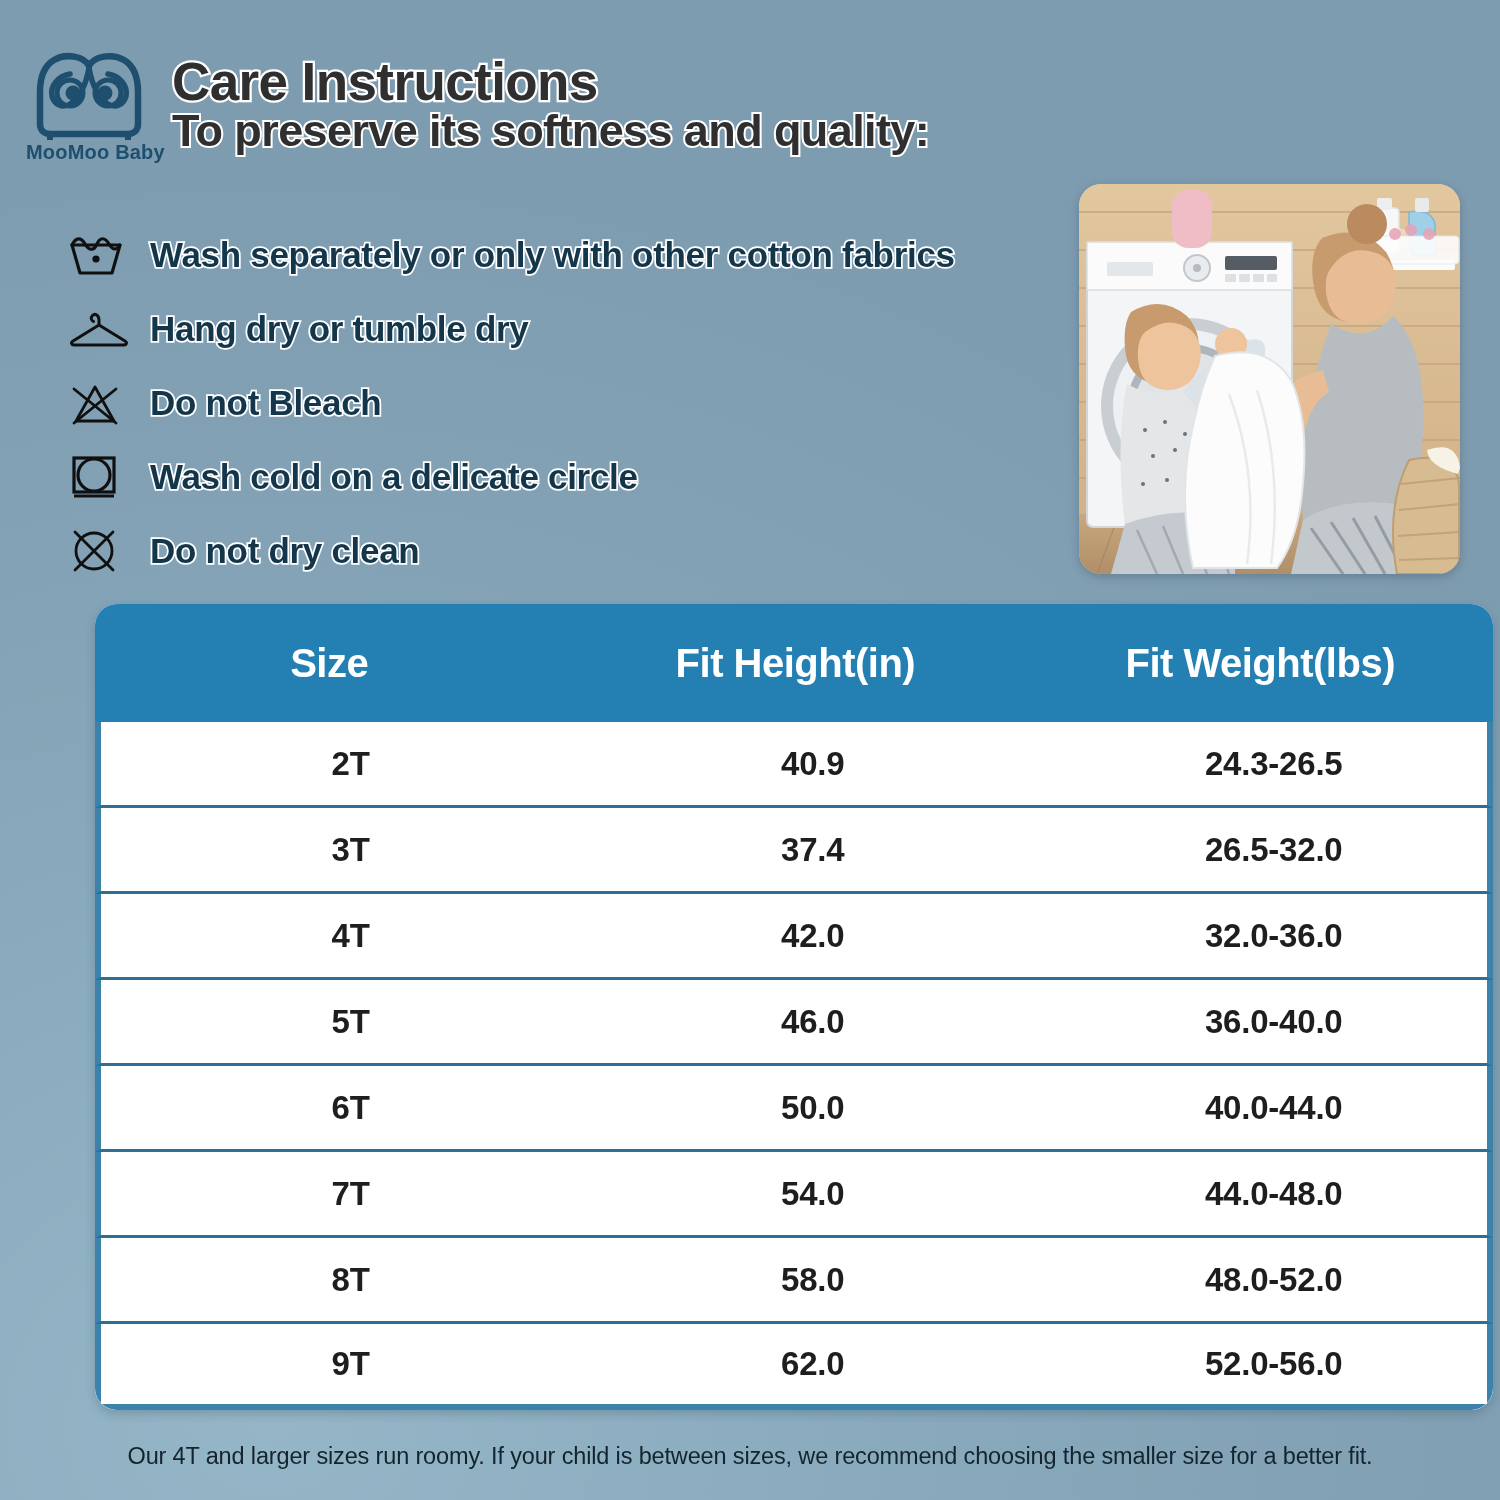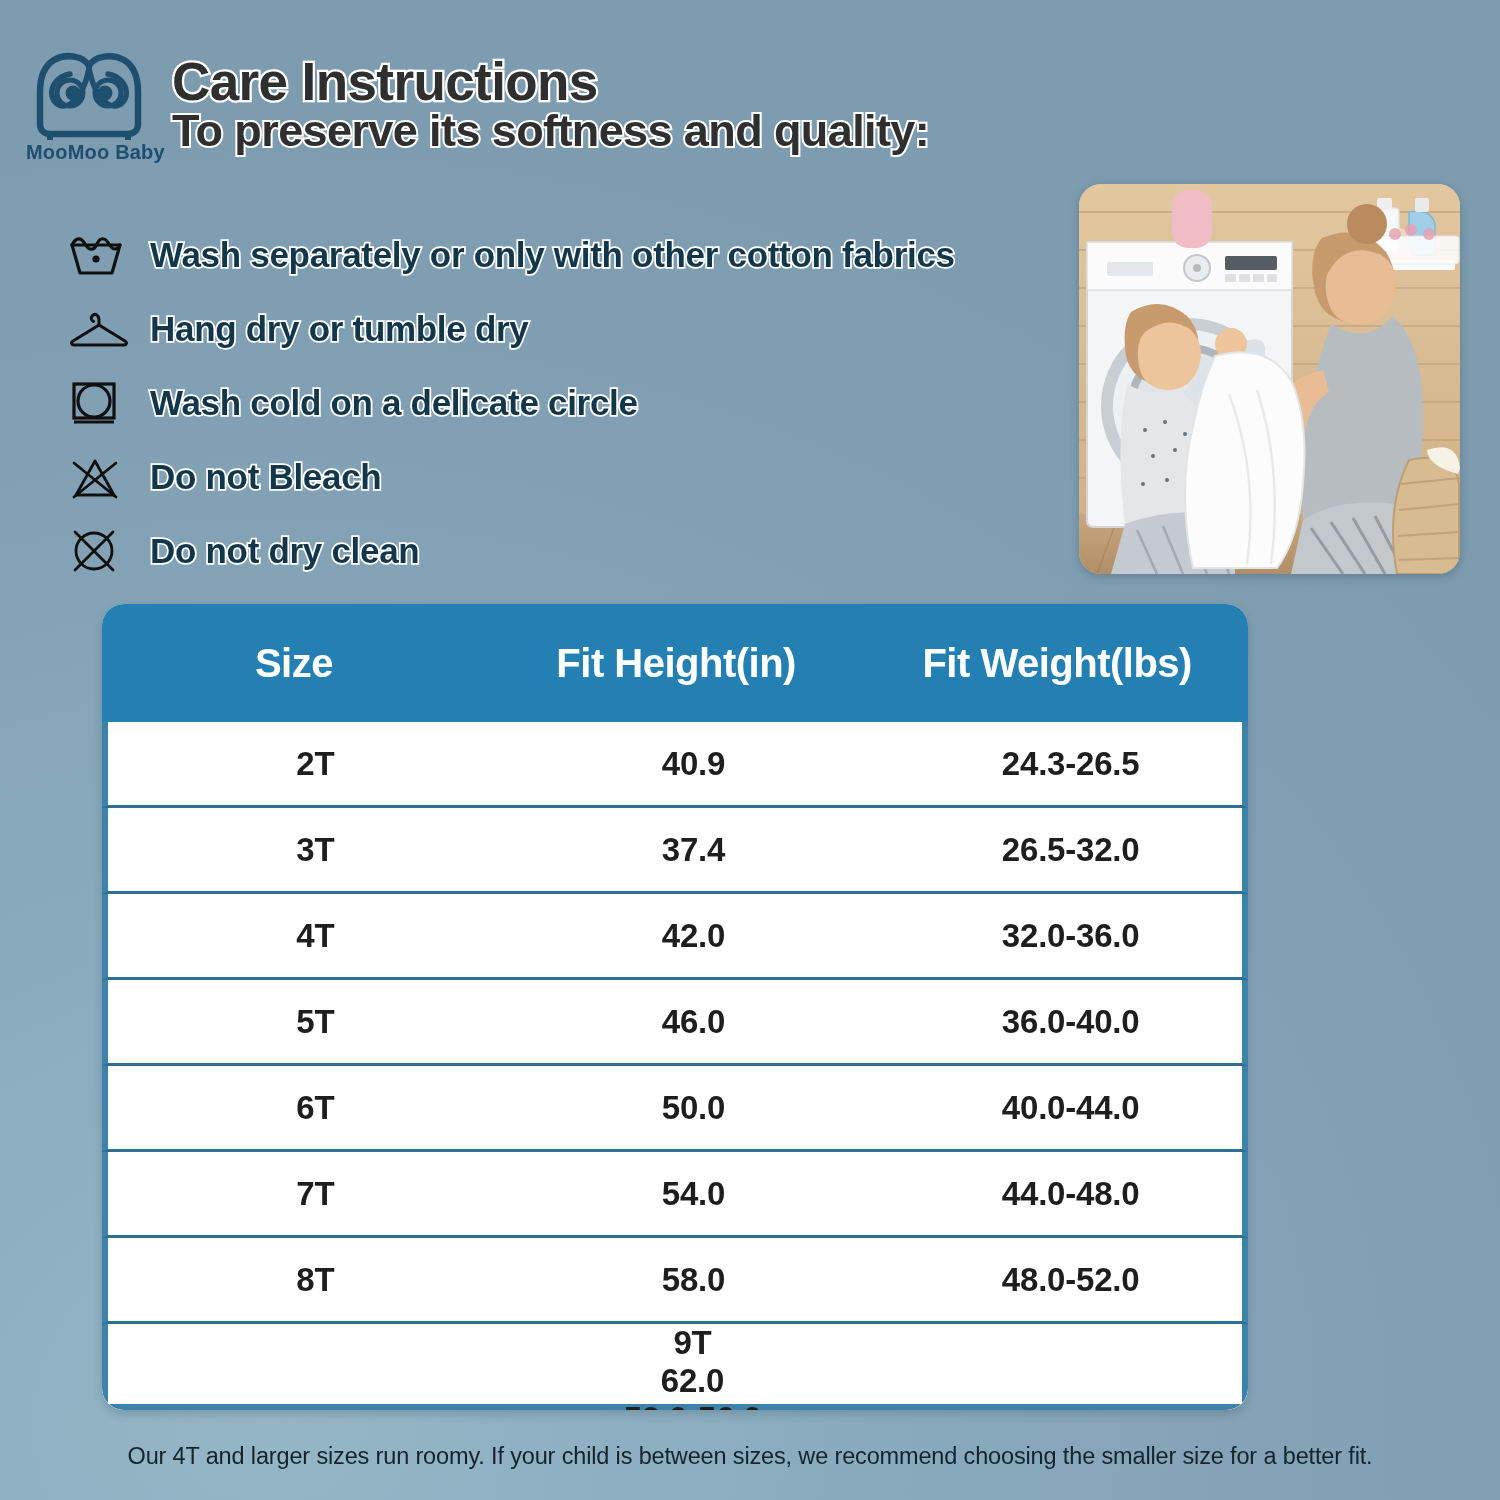--- a/index.html
+++ b/index.html
@@ -118,23 +118,23 @@
     border-radius: 22px;
     overflow: hidden;
     background: #d9cfc2;
     box-shadow: 0 3px 10px rgba(20,45,65,0.25);
   }
   .photo-card svg { display: block; width: 100%; height: 100%; }
 
   
   .size-table {
     position: absolute;
-    left: 102px;
+    left: 95px;
     top: 604px;
-    width: 1146px;
+    width: 1398px;
     border-radius: 22px;
     overflow: hidden;
     background: #ffffff;
     box-shadow: 0 4px 10px rgba(25,55,75,0.22);
   }
   .thead {
     display: flex;
     background: #2480b3;
     height: 118px;
     align-items: center;
@@ -150,21 +150,21 @@
   .tbody { background: #ffffff; }
   .trow {
     display: flex;
     align-items: center;
     height: 86px;
     border-bottom: 3px solid #2f6f96;
     border-left: 6px solid #3d82ab;
     border-right: 6px solid #3d82ab;
     background: #ffffff;
   }
-  .trow:last-child { border-bottom: 6px solid #3d82ab; flex-direction: column; }
+  .trow:last-child { border-bottom: 6px solid #3d82ab; }
   .trow .cell {
     font-size: 33px;
     font-weight: bold;
     color: #1e1e1e;
     text-align: center;
     letter-spacing: -0.2px;
     margin-left: 35px;
   }
   .col-size   { width: 33.5%; }
   .col-height { width: 33.2%; }
@@ -229,38 +229,38 @@
         <svg width="62" height="44" viewBox="0 0 62 44">
           <path d="M31 18 L31 13 C31 8, 27 6, 24.5 8.5 C22.5 10.5, 23 13.5, 25.5 14.5" fill="none" stroke="#101010" stroke-width="3" stroke-linecap="round"></path>
           <path d="M31 18 L5 34 C2.5 35.5, 3.5 38 6 38 L56 38 C58.5 38, 59.5 35.5, 57 34 Z" fill="none" stroke="#101010" stroke-width="3" stroke-linejoin="round"></path>
         </svg>
       </span>
       <span class="care-text">Hang dry or tumble dry</span>
     </div>
 
     <div class="care-row">
       <span class="care-icon">
+        <svg width="54" height="48" viewBox="0 0 54 48">
+          <path d="M27 8 L46 42 L8 42 Z" fill="none" stroke="#101010" stroke-width="2.8" stroke-linejoin="round"></path>
+          <line x1="6" y1="10" x2="48" y2="44" stroke="#101010" stroke-width="2.8" stroke-linecap="round"></line>
+          <line x1="48" y1="10" x2="6" y2="44" stroke="#101010" stroke-width="2.8" stroke-linecap="round"></line>
+        </svg>
+      </span>
+      <span class="care-text">Do not Bleach</span>
+    </div>
+
+    <div class="care-row">
+      <span class="care-icon">
         <svg width="52" height="52" viewBox="0 0 52 52">
           <rect x="6" y="7" width="40" height="34" fill="none" stroke="#101010" stroke-width="3.2"></rect>
           <circle cx="26" cy="24" r="16" fill="none" stroke="#101010" stroke-width="3.2"></circle>
           <line x1="6" y1="45" x2="46" y2="45" stroke="#101010" stroke-width="3.2"></line>
         </svg>
       </span>
       <span class="care-text">Wash cold on a delicate circle</span>
-    </div>
-
-    <div class="care-row">
-      <span class="care-icon">
-        <svg width="54" height="48" viewBox="0 0 54 48">
-          <path d="M27 8 L46 42 L8 42 Z" fill="none" stroke="#101010" stroke-width="2.8" stroke-linejoin="round"></path>
-          <line x1="6" y1="10" x2="48" y2="44" stroke="#101010" stroke-width="2.8" stroke-linecap="round"></line>
-          <line x1="48" y1="10" x2="6" y2="44" stroke="#101010" stroke-width="2.8" stroke-linecap="round"></line>
-        </svg>
-      </span>
-      <span class="care-text">Do not Bleach</span>
     </div>
 
     <div class="care-row">
       <span class="care-icon">
         <svg width="52" height="52" viewBox="0 0 52 52">
           <circle cx="26" cy="26" r="18" fill="none" stroke="#101010" stroke-width="2.8"></circle>
           <line x1="7" y1="7" x2="45" y2="45" stroke="#101010" stroke-width="2.8" stroke-linecap="round"></line>
           <line x1="45" y1="7" x2="7" y2="45" stroke="#101010" stroke-width="2.8" stroke-linecap="round"></line>
         </svg>
       </span>

